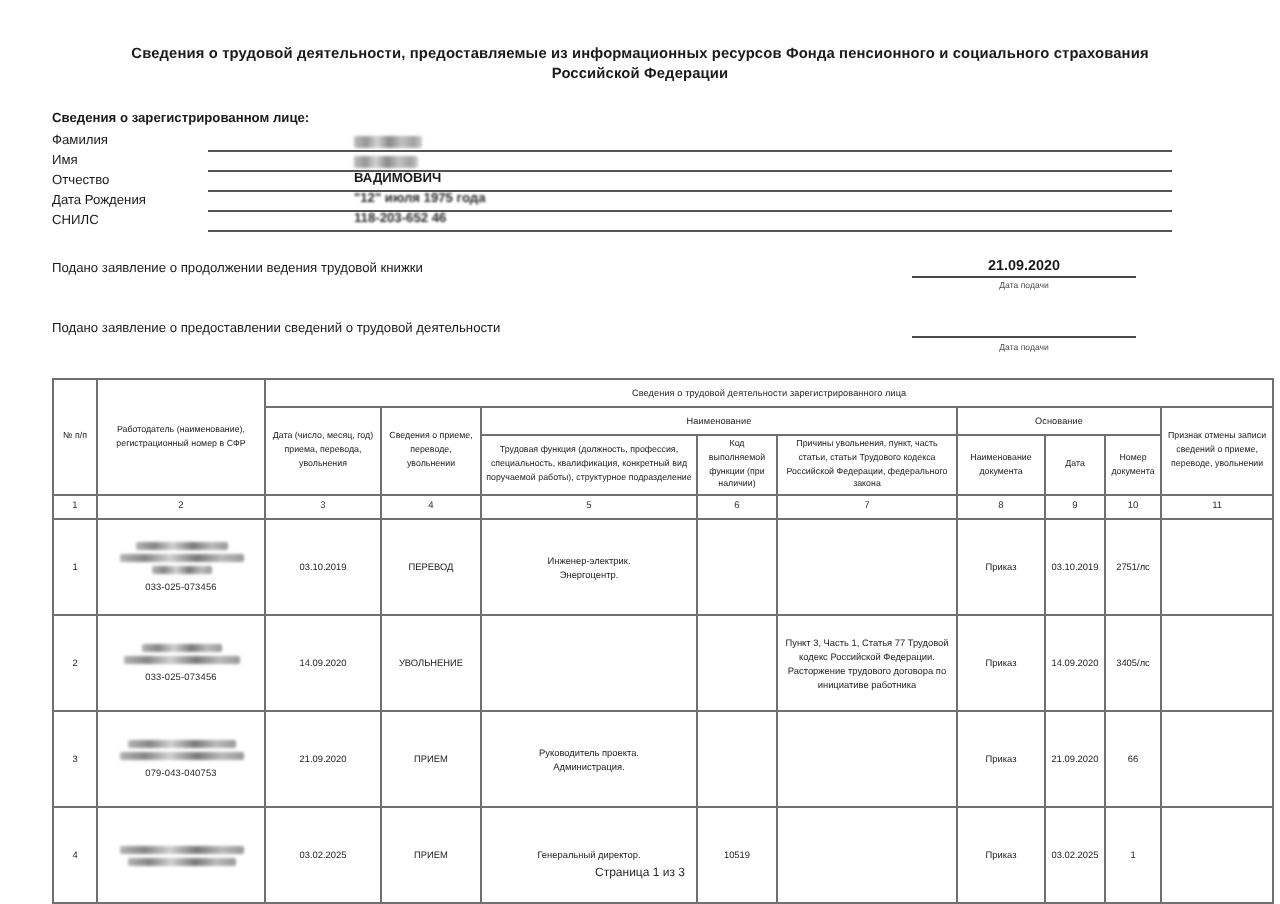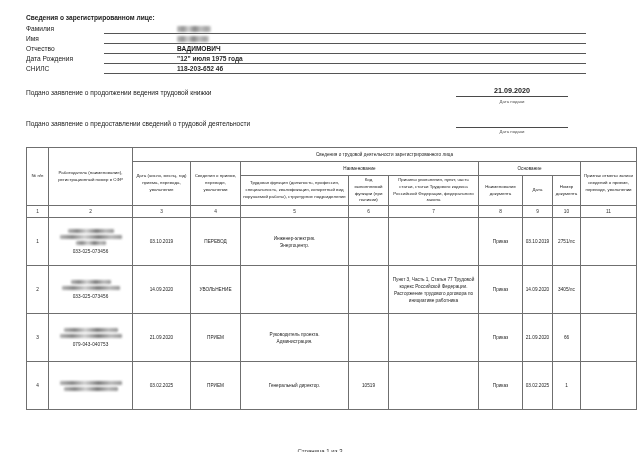--- a/index.html
+++ b/index.html
@@ -224,20 +224,21 @@
     text-align: center;
     font-size: 6px;
     color: #2a2a2a;
   }
 </style>
 </head>
 <body>
 
 <div class="page">
 
+  <div class="doc-title">Сведения о трудовой деятельности, предоставляемые из информационных ресурсов Фонда пенсионного и социального страхования Российской Федерации</div>
 
   <div class="person-block">
     <div class="person-heading">Сведения о зарегистрированном лице:</div>
 
     <div class="person-row">
       <div class="person-label">Фамилия</div>
       <div class="person-value-wrap">
         <span class="redacted w1"></span>
       </div>
     </div>

